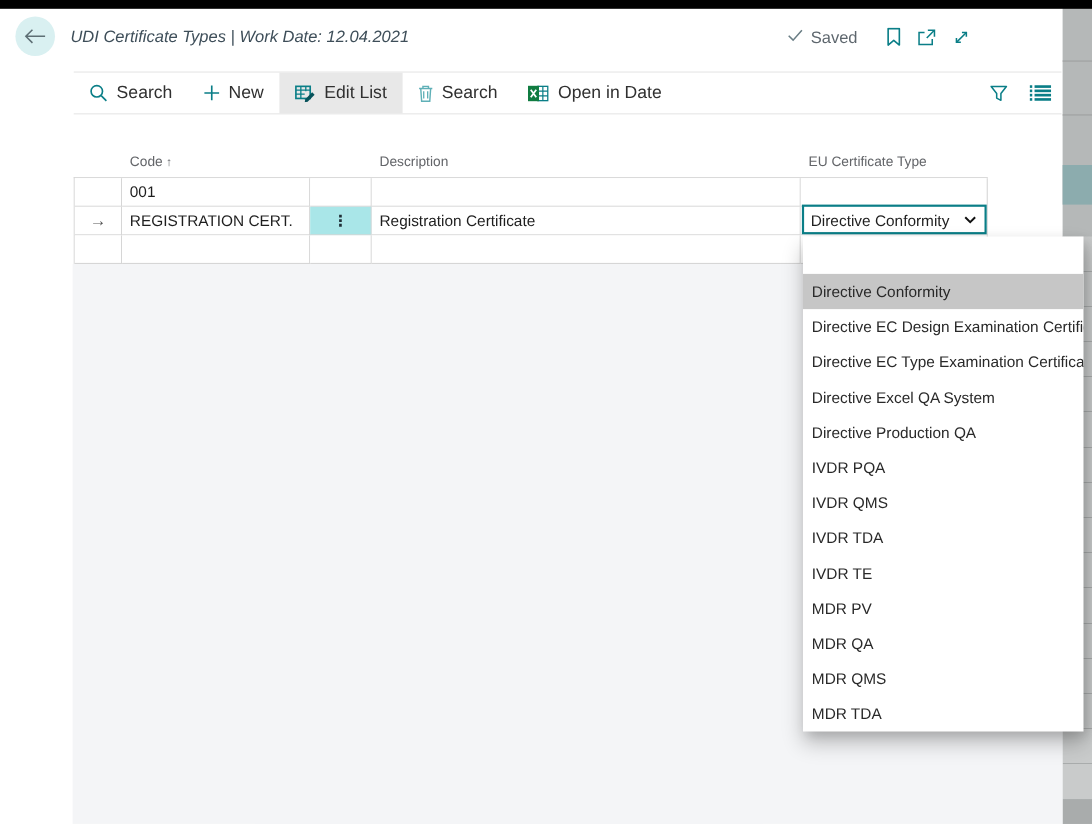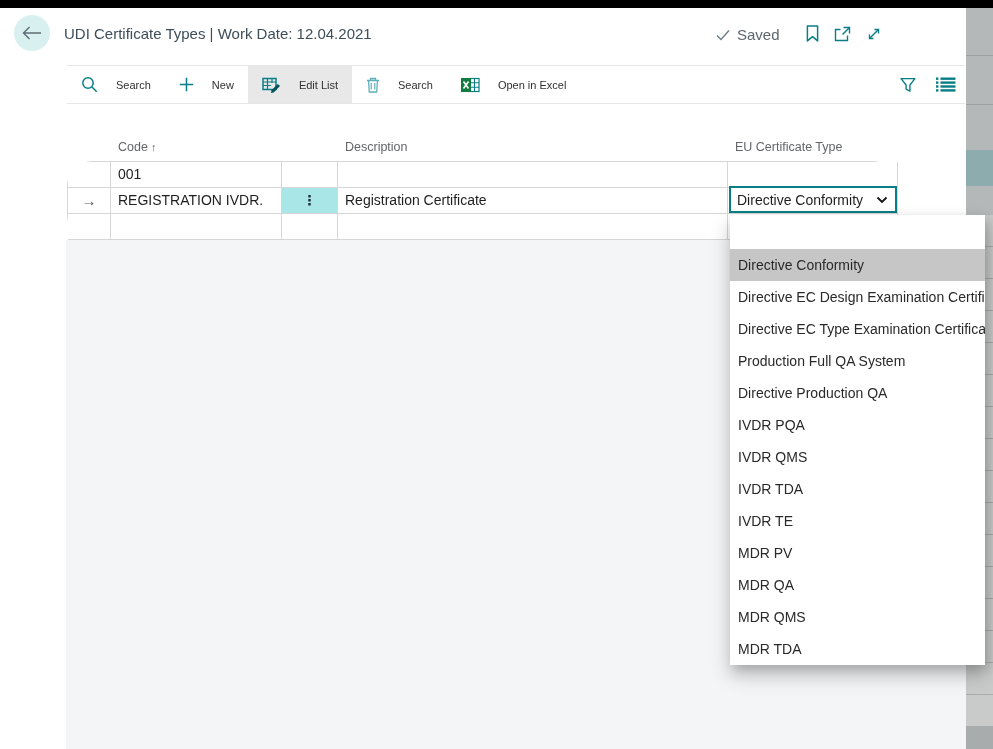--- a/index.html
+++ b/index.html
@@ -11,59 +11,59 @@
   
   .topbar{position:absolute;left:0;top:0;width:993px;height:8px;background:#000;z-index:10;}
 
   
   .back-btn{
     position:absolute;left:14px;top:15px;width:36px;height:36px;border-radius:50%;
     background:var(--back-circle,#d9f0f1);display:flex;align-items:center;justify-content:center;
     color:#5d6e74;cursor:pointer;z-index:3;
   }
   .page-title{
-    position:absolute;left:64px;top:25px;font-size:15px;color:#3e4e59;z-index:3;white-space:nowrap;
+    position:absolute;left:64px;top:25px;font-size:15px;color:#3e4e59;z-index:3;white-space:nowrap;font-style:italic;
   }
   .saved-wrap{
-    position:absolute;left:716px;top:26px;display:flex;align-items:center;gap:7px;
+    position:absolute;left:716px;top:26px;display:flex;align-items:flex-start;gap:7px;
     color:#5d666d;font-size:15px;z-index:3;
   }
   .saved-wrap svg{color:#6a7e85;}
   .hdr-icons{position:absolute;left:806px;top:25px;width:90px;display:flex;gap:15px;align-items:center;z-index:3;}
   .hdr-icons .ic{color:var(--accent,#0a7e87);display:flex;cursor:pointer;}
 
   
   .toolbar{
     position:absolute;left:67px;top:65px;width:898px;height:39px;box-sizing:border-box;
     border-top:1px solid #e6e6e6;border-bottom:1px solid #e6e6e6;
     display:flex;align-items:center;z-index:3;background:#fff;
   }
   .tb-item{
-    display:flex;align-items:center;gap:18px;height:100%;padding:0 14px;
-    font-size:11px;color:#303030;cursor:pointer;white-space:nowrap;
+    display:flex;align-items:center;gap:8px;height:100%;padding:0 14px;
+    font-size:16px;color:#303030;cursor:pointer;white-space:nowrap;
   }
   .tb-item .ic{display:flex;color:var(--accent,#0a7e87);}
   .tb-item.active{background:var(--toolbar-active-bg,#e8e8e8);}
   .tb-item.trash .ic{color:#5fb0b7;}
   .tb-spacer{flex:1;}
   .tb-right{display:flex;gap:19px;align-items:center;padding-right:9px;}
   .tb-right .ic{color:var(--accent,#0a7e87);display:flex;cursor:pointer;}
 
   
   .col-head{position:absolute;top:140px;font-size:12.5px;color:#636569;z-index:3;cursor:pointer;white-space:nowrap;}
   .col-head.code{left:118px;}
   .col-head.desc{left:345px;text-align:center;}
   .col-head.eu{left:735px;}
   .sort-ind{font-size:11px;margin-left:3px;color:#636569;}
 
   
   .grid{
     position:absolute;left:67px;top:161px;width:830px;z-index:2;background:#fff;
     display:grid;grid-template-columns:43px 171px 56px 390px 170px;
-    border-top:1px solid var(--grid-border,#d6d6d6);border-left:1px solid var(--grid-border,#d6d6d6);border-radius:25px;
+    border-top:1px solid var(--grid-border,#d6d6d6);border-left:1px solid var(--grid-border,#d6d6d6);
   }
   .cell{
     box-sizing:border-box;height:26px;line-height:25px;font-size:14px;color:#1e1e1e;
     border-right:1px solid var(--grid-border,#d6d6d6);border-bottom:1px solid var(--grid-border,#d6d6d6);
     padding:0 0 0 7px;white-space:nowrap;overflow:hidden;background:#fff;
   }
   .cell.sel{padding:0;text-align:center;color:#565656;font-size:15px;}
   .cell.dots{padding:0;text-align:center;}
   .cell.dots.on{background:var(--row-select-cyan,#a9e6e8);color:#1f2e36;font-weight:bold;font-size:14px;}
 
@@ -197,21 +197,21 @@
     </div>
     <div class="tb-item">
       <span class="ic">
         <svg width="19" height="16" viewBox="0 0 19 16">
           <rect x="9" y="1.5" width="9" height="13" fill="none" stroke="#0a7e87" stroke-width="1.2"></rect>
           <path d="M9 5.8 H18 M9 10.2 H18 M13.5 1.5 V14.5" stroke="#0a7e87" stroke-width="1.1"></path>
           <rect x="0" y="1" width="10" height="14" fill="var(--excel-green,#107c41)"></rect>
           <path d="M2.5 4.5 L7.5 11.5 M7.5 4.5 L2.5 11.5" stroke="#fff" stroke-width="1.6"></path>
         </svg>
       </span>
-      <span>Open in Excel</span>
+      <span>Open in Date</span>
     </div>
     <div class="tb-spacer"></div>
     <div class="tb-right">
       <span class="ic">
         <svg width="18" height="16" viewBox="0 0 16 15" fill="none">
             <path d="M1.5 1.5 H14.5 L9.8 7.5 V13.3 L6.2 11.4 V7.5 Z" stroke="currentColor" stroke-width="1.3" stroke-linejoin="round"></path>
           </svg>
       </span>
       <span class="ic">
         <svg width="20" height="15" viewBox="0 0 20 15" fill="currentColor">
@@ -240,21 +240,21 @@
 
   <div class="grid">
 
     <div class="cell sel"></div>
     <div class="cell">001</div>
     <div class="cell dots"></div>
     <div class="cell"></div>
     <div class="cell"></div>
 
     <div class="cell sel">→</div>
-    <div class="cell">REGISTRATION IVDR.</div>
+    <div class="cell">REGISTRATION CERT.</div>
     <div class="cell dots on">⋮</div>
     <div class="cell">Registration Certificate</div>
     <div class="cell"></div>
 
     <div class="cell sel"></div>
     <div class="cell"></div>
     <div class="cell dots"></div>
     <div class="cell"></div>
     <div class="cell"></div>
   </div>
@@ -266,21 +266,21 @@
           <path d="M1.5 1.5 L6 6 L10.5 1.5" stroke="currentColor" stroke-width="1.8"></path>
         </svg>
     </span>
   </div>
 
   <div class="dropdown">
     <div class="dd-item blank"></div>
     <div class="dd-item highlight">Directive Conformity</div>
     <div class="dd-item">Directive EC Design Examination Certificate</div>
     <div class="dd-item">Directive EC Type Examination Certificate</div>
-    <div class="dd-item">Production Full QA System</div>
+    <div class="dd-item">Directive Excel QA System</div>
     <div class="dd-item">Directive Production QA</div>
     <div class="dd-item">IVDR PQA</div>
     <div class="dd-item">IVDR QMS</div>
     <div class="dd-item">IVDR TDA</div>
     <div class="dd-item">IVDR TE</div>
     <div class="dd-item">MDR PV</div>
     <div class="dd-item">MDR QA</div>
     <div class="dd-item">MDR QMS</div>
     <div class="dd-item">MDR TDA</div>
   </div>

